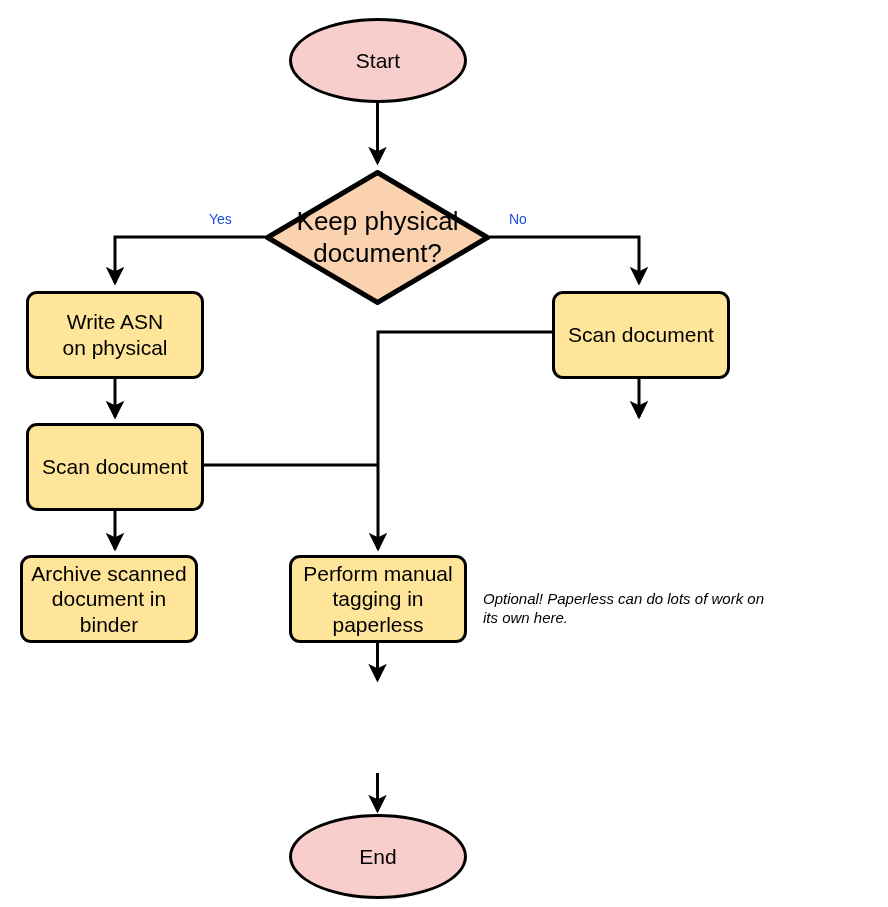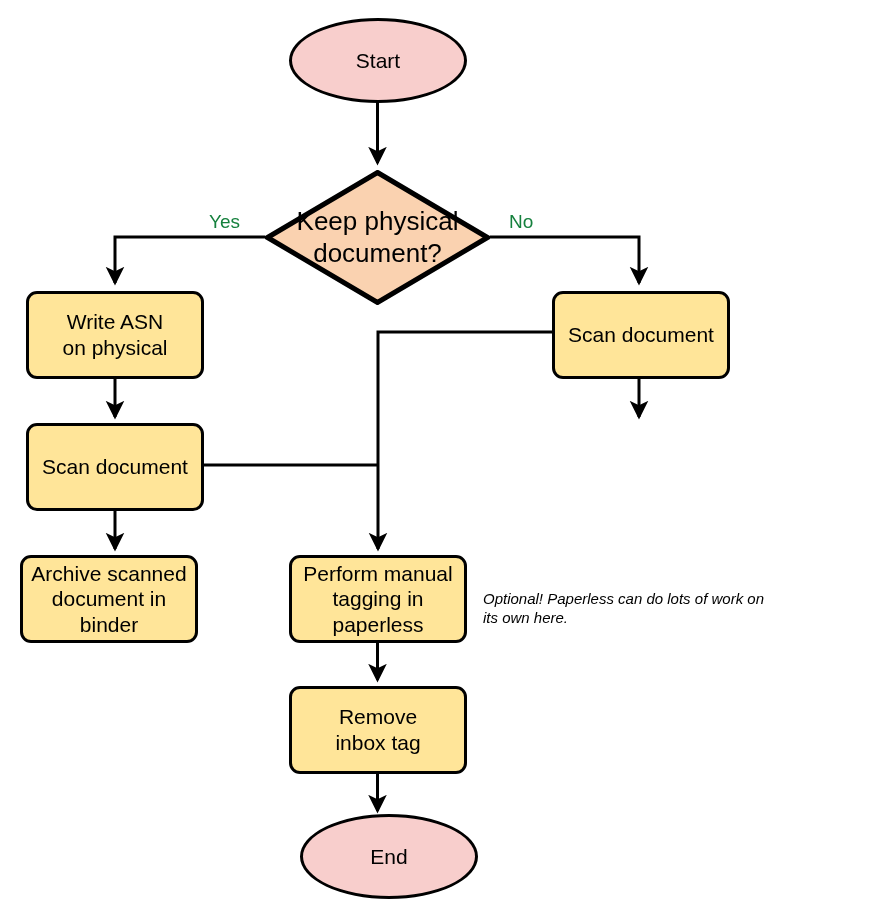--- a/index.html
+++ b/index.html
@@ -61,22 +61,22 @@
   }
   .decision-label {
     position: relative;
     z-index: 2;
     width: 100%;
     padding: 0 14px;
     box-sizing: border-box;
   }
   .edge-label {
     position: absolute;
-    font-size: 19px;
-    color: #15803d;
+    font-size: 14px;
+    color: #1d4ed8;
     white-space: nowrap;
   }
   .annotation {
     position: absolute;
     font-style: italic;
     font-size: 15px;
     color: #000000;
     line-height: 1.28;
     white-space: pre-line;
   }
@@ -151,25 +151,21 @@
     <span>Scan document</span>
   </div>
 
 
   <div class="node node-process" style="left:289px; top:555px; width:178px; height:88px;">
     <span>Perform manual
 tagging in
 paperless</span>
   </div>
 
-  <div class="node node-process" style="left:289px; top:686px; width:178px; height:88px;">
-    <span>Remove
-inbox tag</span>
-  </div>
 
-  <div class="node node-terminator" style="left:300px; top:814px; width:178px; height:85px;justify-content:center;">
+  <div class="node node-terminator" style="left:289px; top:814px; width:178px; height:85px;justify-content:center;">
     <span>End</span>
   </div>
 
   <div class="annotation" style="left:483px; top:589px; width:400px;">Optional! Paperless can do lots of work on
 its own here.</div>
 
 </div>
 
 </body></html>

